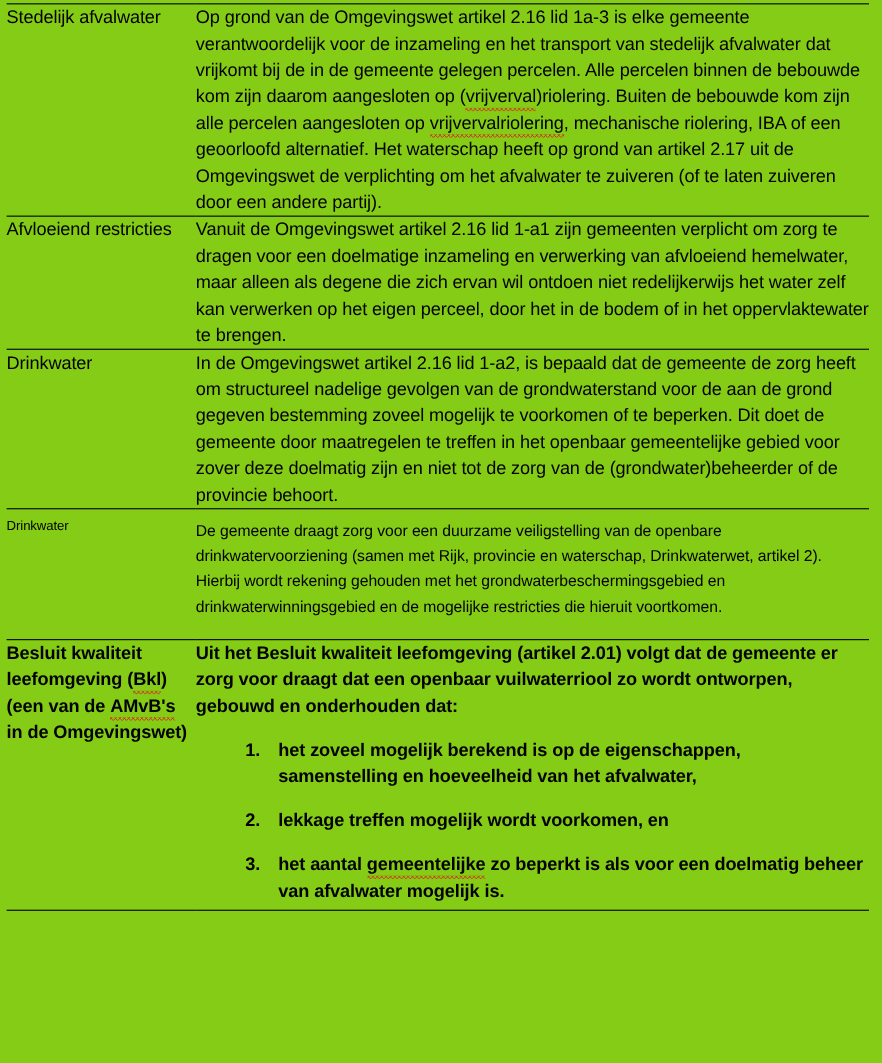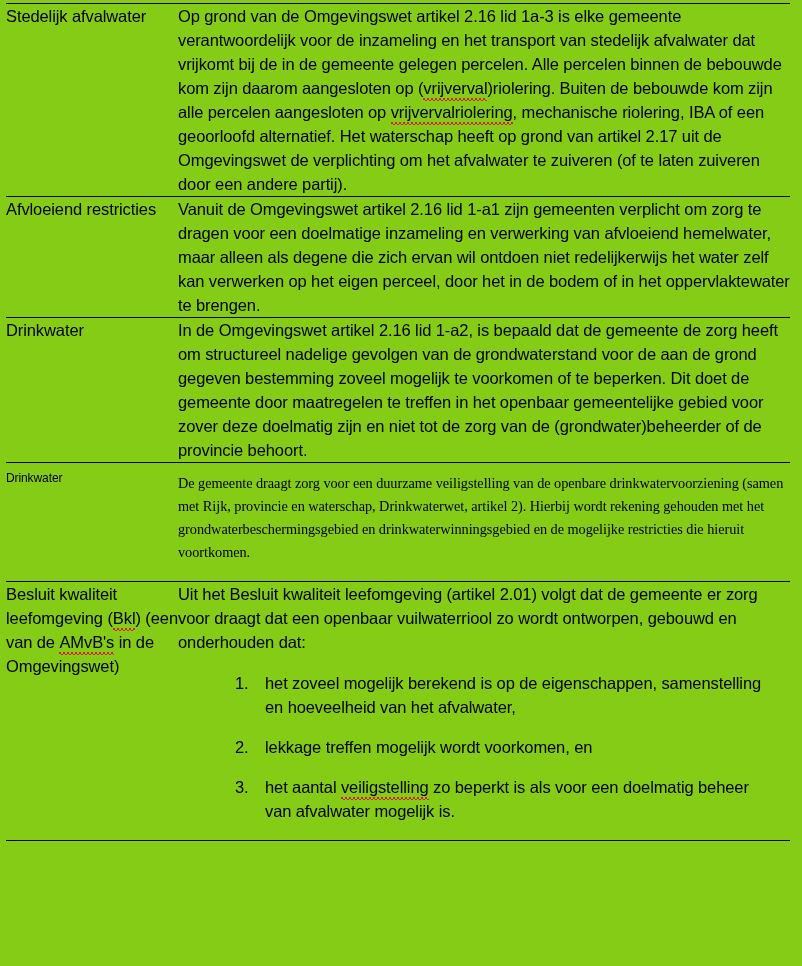--- a/index.html
+++ b/index.html
@@ -36,20 +36,21 @@
   }
 
   table.zorgplicht-table col.col-term { width: 172px; }
   table.zorgplicht-table col.col-desc { width: 612px; }
 
   table.zorgplicht-table tr {
     border-top: 1.6px solid #000000;
   }
   table.zorgplicht-table tr:last-child {
     border-bottom: 1.6px solid #000000;
+    font-weight: bold;
   }
 
   table.zorgplicht-table td {
     vertical-align: top;
     padding: 0;
     border: 0;
   }
 
   td.term-cell {
     padding: 7px 8px 12px 4px;
@@ -65,21 +66,20 @@
     letter-spacing: -0.1px;
   }
 
   
   tr.row-drinkwater td.desc-cell {
     font-size: 14.3px;
     line-height: 1.62;
     letter-spacing: -0.05px;
     padding-top: 9px;
     padding-bottom: 16px;
-    font-family: Liberation Serif, serif;
   }
   tr.row-drinkwater td.term-cell {
     font-size: 12px;
     padding-top: 7px;
   }
 
   p.para {
     margin: 0;
   }
 
@@ -98,21 +98,21 @@
     height: 3px;
     background-image:
       linear-gradient(45deg, transparent 44%, #e01b1b 44%, #e01b1b 56%, transparent 56%),
       linear-gradient(-45deg, transparent 44%, #e01b1b 44%, #e01b1b 56%, transparent 56%);
     background-size: 4px 4px;
     background-repeat: repeat-x;
     background-position: 0 0, 2px 0;
   }
 
   ol.numbered-list {
-    margin: 17px;
+    margin: 5px;
     padding: 0;
     list-style: none;
     counter-reset: bkl-item;
   }
   ol.numbered-list > li {
     counter-increment: bkl-item;
     position: relative;
     padding-left: 70px;
     margin-top: 16px;
     line-height: 1.455;
@@ -176,21 +176,21 @@
 
       <tr class="row-bkl">
         <td class="term-cell">
           <span>Besluit kwaliteit leefomgeving (<span class="squiggle">Bkl</span>) (een van de <span class="squiggle">AMvB's</span> in de Omgevingswet)</span>
         </td>
         <td class="desc-cell">
           <p class="para">Uit het Besluit kwaliteit leefomgeving (artikel 2.01) volgt dat de gemeente er zorg voor draagt dat een openbaar vuilwaterriool zo wordt ontworpen, gebouwd en onderhouden dat:</p>
           <ol class="numbered-list">
             <li>het zoveel mogelijk berekend is op de eigenschappen, samenstelling en hoeveelheid van het afvalwater,</li>
             <li>lekkage treffen mogelijk wordt voorkomen, en</li>
-            <li>het aantal <span class="squiggle">veiligstelling</span> zo beperkt is als voor een doelmatig beheer van afvalwater mogelijk is.</li>
+            <li>het aantal <span class="squiggle">gemeentelijke</span> zo beperkt is als voor een doelmatig beheer van afvalwater mogelijk is.</li>
           </ol>
         </td>
       </tr>
 
     </tbody>
   </table>
 
 </div>
 
 </body></html>

